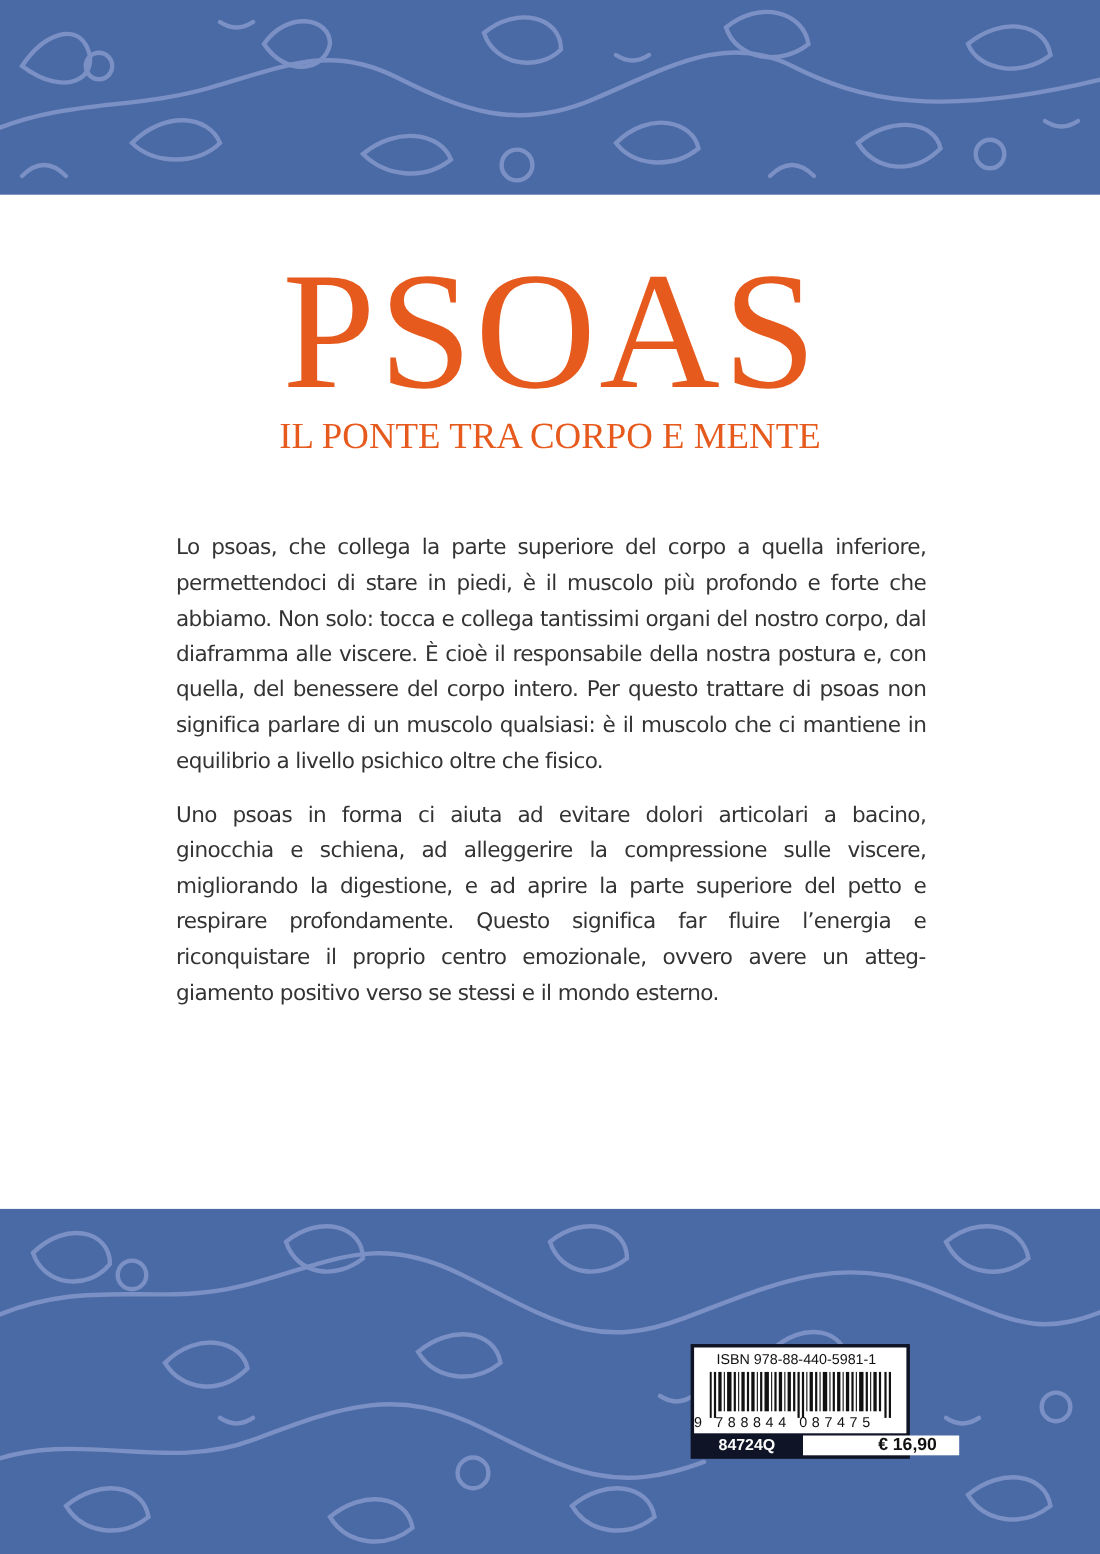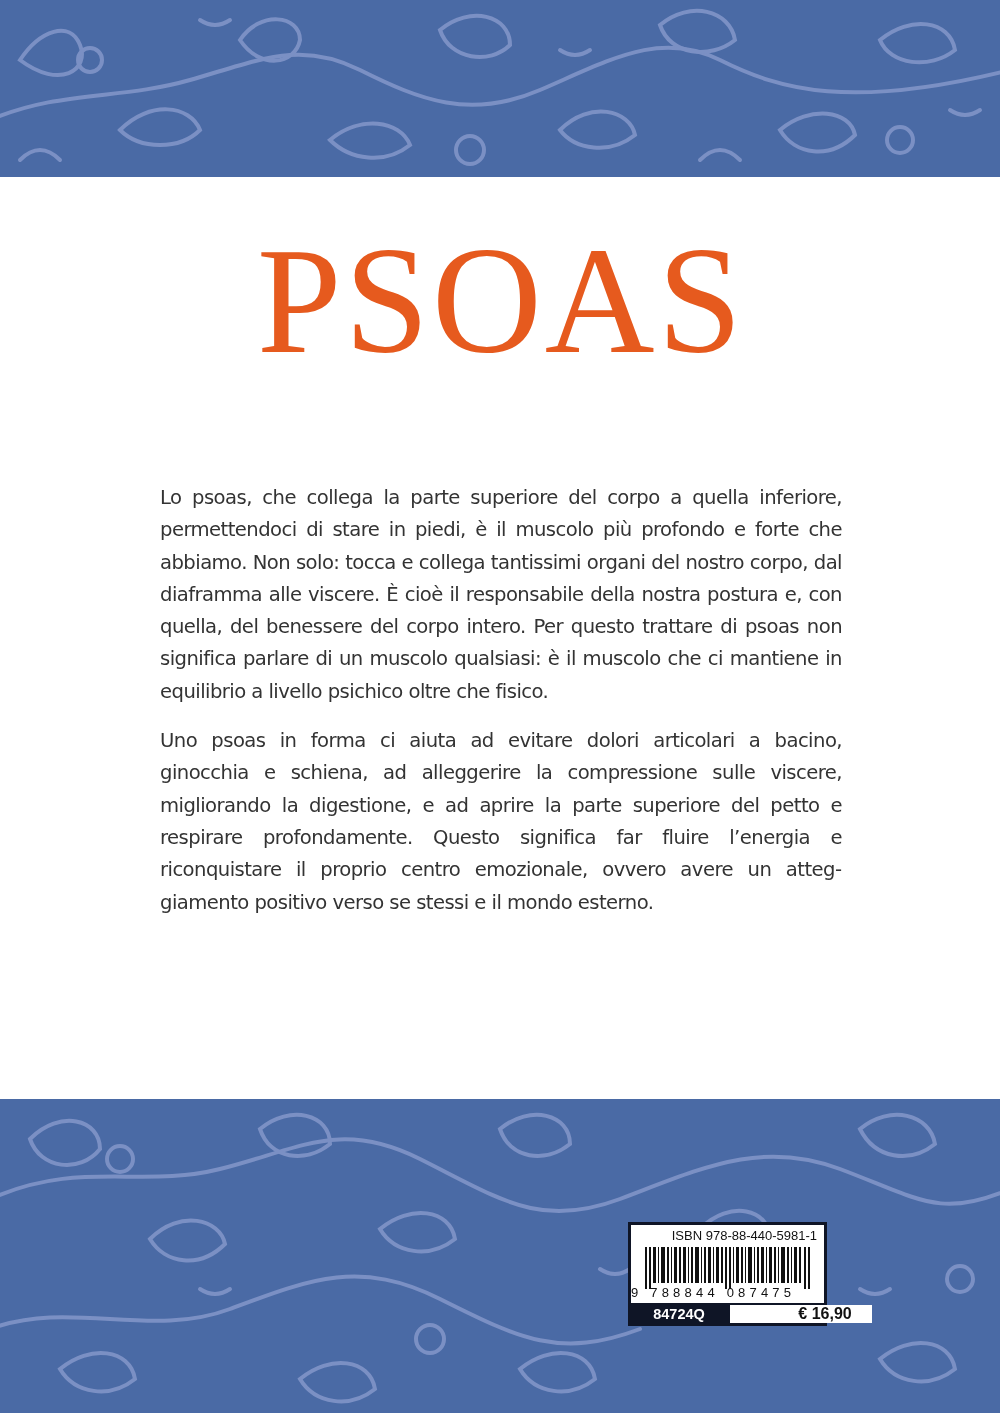--- a/index.html
+++ b/index.html
@@ -8,21 +8,21 @@
     .band svg { position: absolute; left: 0; top: 0; }
     .band-top { top: 0; height: 177px; }
     .band-bottom { top: 1099px; height: 314px; }
     .title-block { position: absolute; left: 0; top: 225px; width: 1000px; text-align: center; color: #e65a1e; }
     .main-title { font-family: "Liberation Serif", "DejaVu Serif", serif; font-size: 152px; letter-spacing: 3px; line-height: 152px; margin-left: 2px; }
     .sub-title { font-family: "Liberation Serif", "DejaVu Serif", serif; font-size: 33.5px; letter-spacing: 0px; line-height: 40px; margin-top: 0px; }
     .body { position: absolute; left: 160px; top: 482px; width: 682px; font-family: "DejaVu Sans", sans-serif; font-size: 19.6px; line-height: 32.3px; color: #333333; text-align: justify; letter-spacing: -0.55px; word-spacing: 0px; }
     .body p { margin: 0 0 17px 0; }
     .barcode-box { position: absolute; left: 628px; top: 1222px; width: 199px; height: 104px; background: #0f1526; border: 1px solid #0f1526; box-sizing: border-box; }
     .barcode-inner { position: absolute; left: 2px; top: 2px; width: 193px; height: 78px; background: #ffffff; }
-    .isbn-label { position: absolute; left: 0; top: 3px; width: 186px; text-align: right; font-family: "Liberation Sans", sans-serif; font-size: 13px; color: #111; }
+    .isbn-label { position: absolute; left: 0; top: 3px; width: 186px; text-align: center; font-family: "Liberation Sans", sans-serif; font-size: 13px; color: #111; }
     .bars { position: absolute; left: 14px; top: 22px; width: 165px; height: 42px; }
     .bar-digits { position: absolute; left: 0; top: 60px; width: 193px; font-family: "Liberation Sans", sans-serif; font-size: 13px; color: #111; letter-spacing: 4.2px; }
     .code-cell { position: absolute; left: 2px; top: 82px; width: 96px; height: 18px; color: #ffffff; font-family: "Liberation Sans", sans-serif; font-weight: bold; font-size: 14.5px; text-align: center; line-height: 18px; }
     .price-cell { position: absolute; left: 101px; top: 82px; width: 94px; height: 18px; background: #ffffff; color: #111; font-family: "Liberation Sans", sans-serif; font-weight: bold; font-size: 16px; text-align: center; line-height: 18px; padding-left: 48px; }
   </style>
 </head>
 <body>
 
 <div class="band band-top">
   <svg width="1000" height="177" viewBox="0 0 1000 177">
@@ -44,20 +44,21 @@
         <path d="M560 50 q15 10 30 0"></path>
         <path d="M950 110 q15 10 30 0"></path>
       <path d="M20 160 q20 -20 40 0"></path>
         <path d="M700 160 q20 -20 40 0"></path>
     </g>
   </svg>
 </div>
 
 <div class="title-block">
   <div class="main-title">PSOAS</div>
+  <div class="sub-title">IL PONTE TRA CORPO E MENTE</div>
 </div>
 
 <div class="body">
   <p>Lo psoas, che collega la parte superiore del corpo a quella infe­riore, permettendoci di stare in piedi, è il muscolo più profondo e forte che abbiamo. Non solo: tocca e collega tantissimi organi del nostro corpo, dal diaframma alle viscere. È cioè il responsabile della nostra postura e, con quella, del benessere del corpo intero. Per questo trattare di psoas non significa parlare di un muscolo qualsiasi: è il muscolo che ci mantiene in equilibrio a livello psichico oltre che fisico.</p>
   <p>Uno psoas in forma ci aiuta ad evitare dolori articolari a bacino, ginocchia e schiena, ad alleggerire la compressione sulle viscere, migliorando la digestione, e ad aprire la parte superiore del petto e respirare profondamente. Questo significa far fluire l’energia e riconquistare il proprio centro emozionale, ovvero avere un atteg­giamento positivo verso se stessi e il mondo esterno.</p>
 </div>
 
 <div class="band band-bottom">
   <svg width="1000" height="314" viewBox="0 0 1000 314">
     <g fill="none" stroke="#7b90c4" stroke-width="4" stroke-linecap="round">

